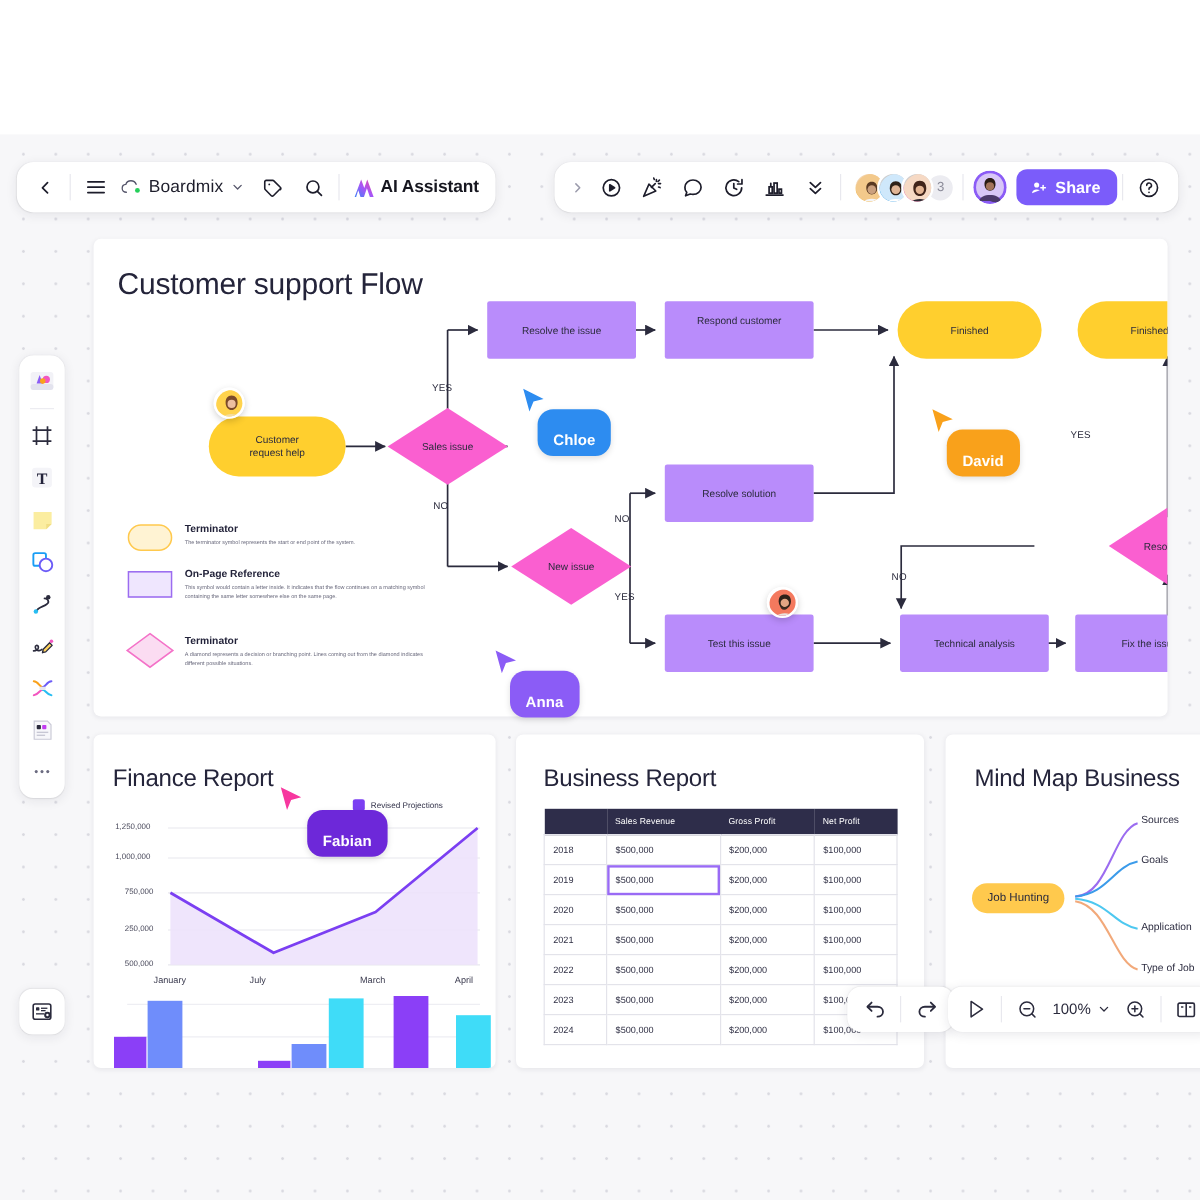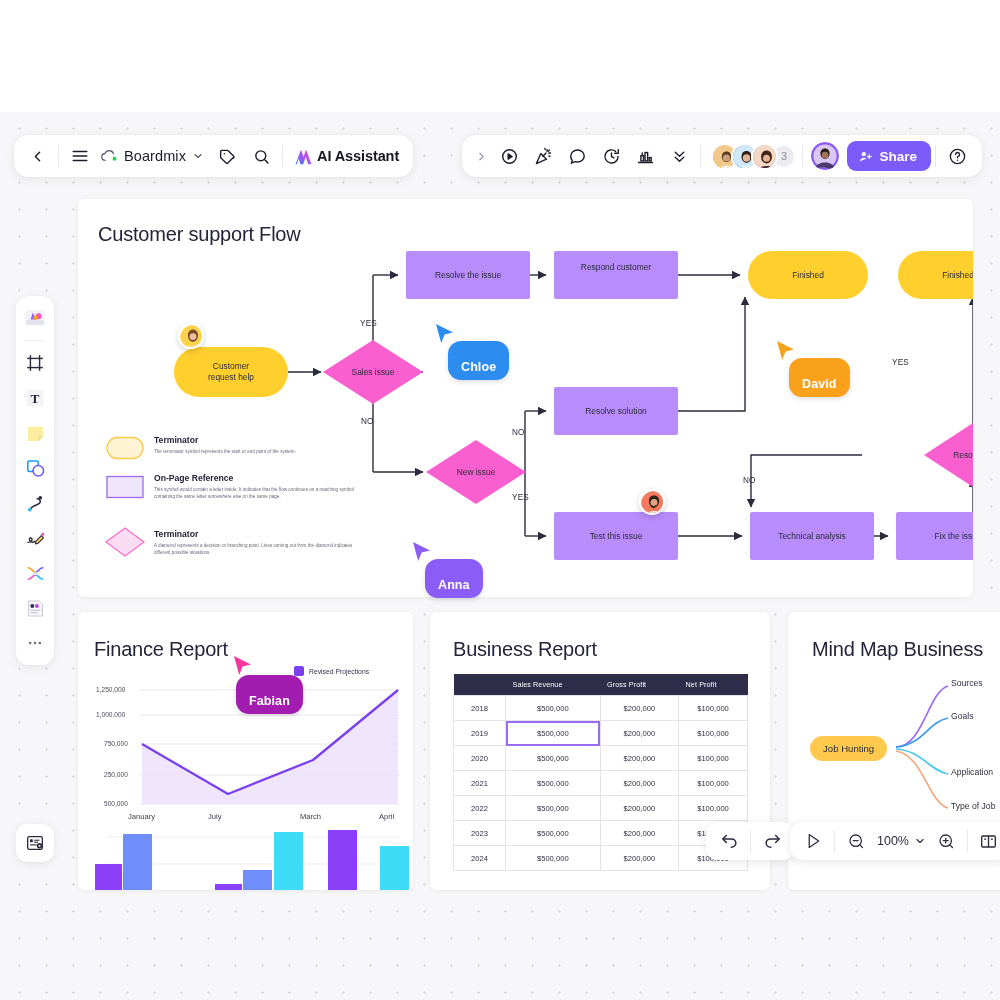--- a/index.html
+++ b/index.html
@@ -112,21 +112,21 @@
     overflow:hidden;
   }
   #flow-card { left: 78px; top: 199px; width: 895px; height: 398px; }
   #fin-card  { left: 78px; top: 612px; width: 335px; height: 278px; }
   #biz-card  { left: 430px; top: 612px; width: 340px; height: 278px; }
   #mind-card { left: 788px; top: 612px; width: 350px; height: 278px; }
 
   .card-title {
     font-size: 20px; color: #24243a; letter-spacing:-.2px;
   }
-  #flow-title { position:absolute; left: 20px; top: 24px; font-size:20px; }
+  #flow-title { position:absolute; left: 20px; top: 24px; font-size:25px; }
   #fin-title  { position:absolute; left: 16px; top: 26px; }
   #biz-title  { position:absolute; left: 23px; top: 26px; }
   #mind-title { position:absolute; left: 24px; top: 26px; }
 
   
   #flow-svg { position:absolute; left:0; top:0; }
   .node-text {
     position:absolute; display:flex; align-items:center; justify-content:center;
     text-align:center; font-size: 8.4px; color:#2b2b3d; line-height:1.3;
     pointer-events:none;
@@ -165,21 +165,21 @@
   #biz-table {
     position:absolute; left:23px; top:62px; width: 295px;
     border-collapse: collapse; font-size: 7.6px; color:#2f2f44;
     background:#fff;
   }
   #biz-table th {
     background:#2e2d4a; color:#fff; font-weight:400;
     text-align:left; padding: 6px 7px; font-size:7.2px; letter-spacing:.1px;
   }
   #biz-table td {
-    border: 1px solid #e3e3ea; padding: 6px 7px; height: 25px; text-align: center;
+    border: 1px solid #e3e3ea; padding: 6px 7px; height: 25px;
   }
   #biz-table tr td:first-child { width: 52px; }
   td.sel { outline: 2px solid #9a6bf5; outline-offset:-2px; }
 
   
   #mind-root {
     position:absolute; left: 22px; top: 124px;
     background:#ffc94d; color:#2b2b3d; font-size:9.6px;
     padding: 7px 13px; border-radius: 13px; white-space:nowrap;
   }
@@ -639,21 +639,21 @@
   <span class="x-lbl" style="left:50px;  top:200px;">January</span>
   <span class="x-lbl" style="left:130px; top:200px;">July</span>
   <span class="x-lbl" style="left:222px; top:200px;">March</span>
   <span class="x-lbl" style="left:301px; top:200px;">April</span>
 </div>
 
 <div class="cursor-wrap" style="left:232px; top:655px; width:100px; height:52px;">
   <svg class="cur-arrow" width="22" height="24" viewBox="0 0 22 24">
       <path d="M2 1 L19 9.4 L10.6 11.6 L7.2 20 Z" fill="#f7379f"></path>
     </svg>
-  <div class="cur-pill" style="left:4px; top:20px; background:#a21caf;">Fabian</div>
+  <div class="cur-pill" style="left:24px; top:20px; background:#6d28d9;">Fabian</div>
 </div>
 
 <div class="card" id="biz-card">
   <div class="card-title" id="biz-title">Business Report</div>
   <table id="biz-table">
     <thead>
         <tr>
       <th></th>
       <th>Sales Revenue</th>
       <th>Gross Profit</th>

